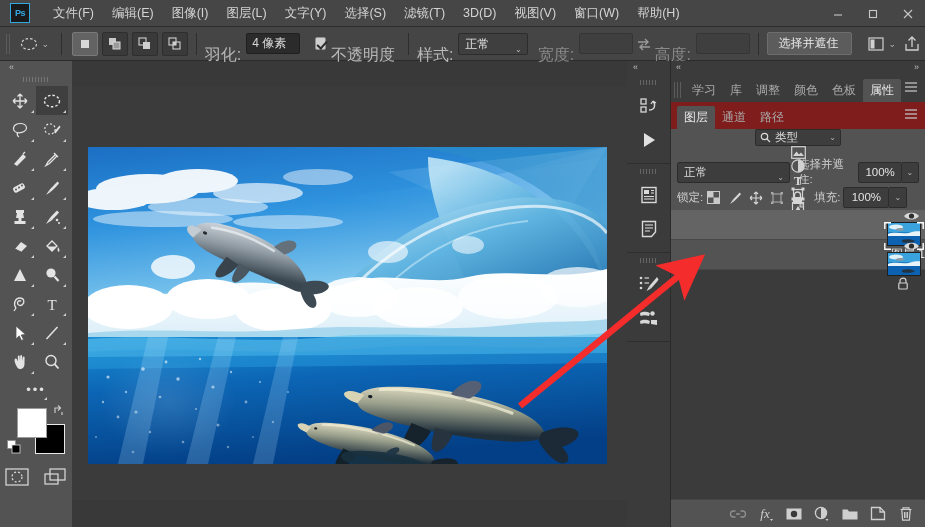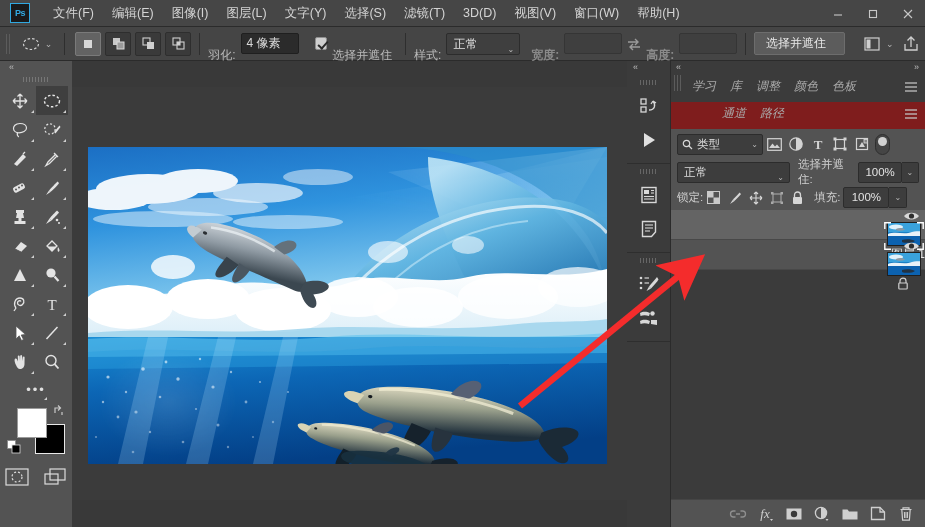--- a/index.html
+++ b/index.html
@@ -48,22 +48,22 @@
     color:#d0d0d0;
   }
   .opt-caret { color:#b5b5b5; font-size:9px; margin-right:4px; }
   .vsep { width:1px; height:22px; background:#2e2e2e; margin:0 8px; }
   .selmode-group { display:flex; gap:4px; margin-left:2px; }
   .selmode {
     width:26px; height:24px; display:flex; align-items:center; justify-content:center;
     background:#3a3a3a; border:1px solid #2e2e2e; border-radius:2px; color:#cfcfcf;
   }
   .selmode.active { background:#636363; border-color:#7a7a7a; }
-  .opt-label { color:#b9b9b9; font-size:12px; margin-right:5px; white-space:nowrap;margin-top:24px; }
-  .opt-label.dim { color:#8a8a8a;font-weight:bold; }
+  .opt-label { color:#b9b9b9; font-size:16px; margin-right:5px; white-space:nowrap;margin-top:24px; }
+  .opt-label.dim { color:#8a8a8a; }
   .opt-input {
     background:#2b2b2b; border:1px solid #1f1f1f; border-radius:2px;
     color:#d8d8d8; font-size:12px; height:21px; line-height:19px;
     padding:0 5px; width:62px;
   }
   .opt-input.empty { background:#3f3f3f; border-color:#353535; }
   .opt-check {
     width:13px; height:13px; background:#cfcfcf; border:1px solid #8f8f8f;
     border-radius:2px; margin-right:5px; position:relative;
   }
@@ -166,35 +166,35 @@
     width:44px;height:34px; display:flex;align-items:center;justify-content:center;
     color:#d8d8d8;
   }
 
   
   .panels { position:absolute; left:671px; top:61px; width:254px; height:466px; background:#3b3b3b; }
   .panel-head { height:14px; position:relative; background:#3b3b3b; }
   .panel-head .chevL { position:absolute; left:5px; top:1px; color:#bdbdbd; font-size:9px; }
   .panel-head .chevR { position:absolute; right:6px; top:1px; color:#bdbdbd; font-size:9px; }
 
-  .tabrow { height:27px; background:#3b3b3b; display:flex; position:relative;font-style:italic; }
+  .tabrow { height:27px; background:#3b3b3b; display:flex; align-items:flex-end; position:relative; }
   .tabrow .tgrip {
     width:9px;height:16px;margin:0 2px 4px 3px;
     background:repeating-linear-gradient(to right,#7c7c7c 0 1px,transparent 1px 3px);
     background-size:3px 100%; opacity:.5;
   }
   .ptab {
     height:23px; line-height:23px; padding:0 7px; font-size:12px; color:#a9a9a9;
     border-top-left-radius:2px; border-top-right-radius:2px;
   }
   .ptab.active { background:#535353; color:#e6e6e6;margin-top:34px; }
   .pmenu { position:absolute; right:7px; bottom:5px; color:#c2c2c2; }
 
   .panel-body { background:#535353; }
-  .filter-row { height:30px; display:flex; align-items:center; padding:8px 6px; }
+  .filter-row { height:30px; display:flex; align-items:center; padding:0 6px;flex-direction:column; }
   .filter-select {
     background:#3d3d3d; border:1px solid #2c2c2c; border-radius:2px; height:21px;
     width:86px; display:flex; align-items:center; padding:0 4px; position:relative;
   }
   .filter-select .txt { color:#dcdcdc; font-size:11.5px; margin-left:4px; }
   .filter-select .sc { position:absolute; right:4px; font-size:8px; color:#b9b9b9; }
   .ficon { width:22px; height:22px; display:flex;align-items:center;justify-content:center; color:#d3d3d3; }
   .pillbox {
     margin-left:2px; width:15px;height:21px; background:#454545;border:1px solid #2f2f2f;
     border-radius:8px; position:relative;
@@ -325,21 +325,21 @@
       </div>
     </div>
 
     <div class="vsep"></div>
 
     <div class="opt-label">羽化:</div>
     <div class="opt-input">4 像素</div>
 
     <div style="width:18px"></div>
     <div class="opt-check"></div>
-    <div class="opt-label">选择并遮住</div>
+    <div class="opt-label">不透明度</div>
 
     <div class="vsep"></div>
 
     <div class="opt-label">样式:</div>
     <div class="opt-select">
       <span>正常</span>
       <span class="sc">⌄</span>
     </div>
 
     <div style="width:12px"></div>

